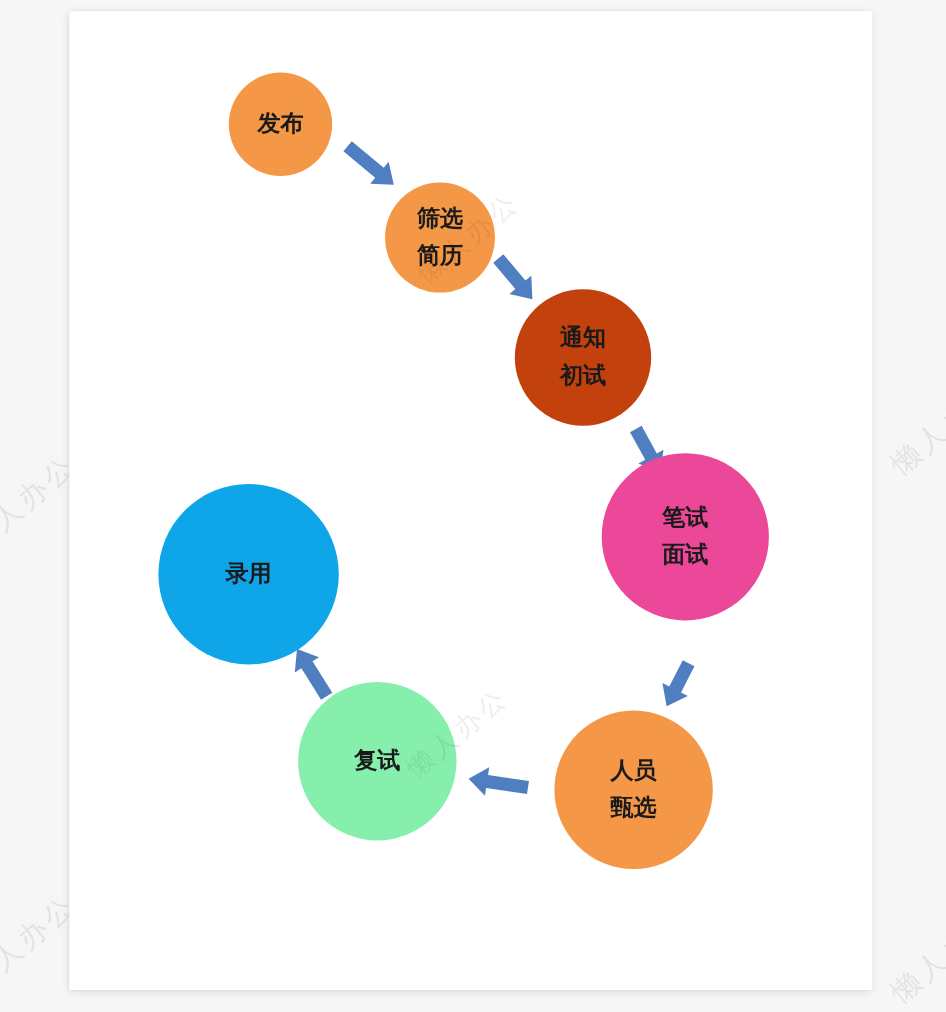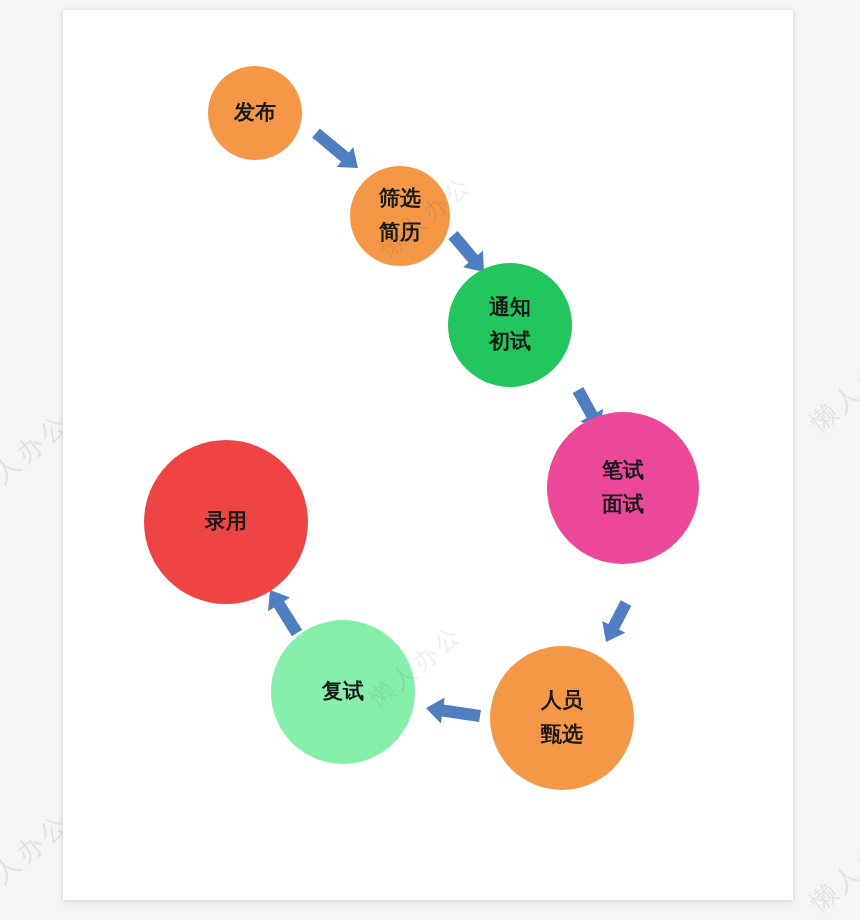--- a/index.html
+++ b/index.html
@@ -44,24 +44,24 @@
       <polygon points="448.4,238.9 468.5,262.8 463.1,267.3 484.0,272.0 483.0,250.6 477.7,255.1 457.6,231.1" fill="#4f7fc0"></polygon>
       <polygon points="572.7,392.9 586.6,418.0 580.4,421.4 600.0,430.0 603.2,408.8 597.1,412.2 583.3,387.1" fill="#4f7fc0"></polygon>
       <polygon points="620.7,600.3 608.4,624.1 602.2,620.9 606.0,642.0 625.3,632.8 619.1,629.6 631.3,605.7" fill="#4f7fc0"></polygon>
       <polygon points="480.9,710.1 443.7,704.6 444.7,697.6 426.0,708.0 440.9,723.4 441.9,716.4 479.1,721.9" fill="#4f7fc0"></polygon>
       <polygon points="302.1,629.8 284.1,601.2 290.0,597.5 270.0,590.0 268.0,611.3 274.0,607.6 291.9,636.2" fill="#4f7fc0"></polygon>
     </svg>
   <div id="nodes">
       <div class="node" style="left: 208px; top: 66px; width: 94px; height: 94px; background: rgb(244, 152, 72);">发布</div>
       <div class="node" style="left: 350px; top: 166px; width: 100px; height: 100px; background: rgb(244, 152, 72);">筛选
 简历</div>
-      <div class="node" style="left: 448px; top: 263px; width: 124px; height: 124px; background: #22c55e;">通知
+      <div class="node" style="left: 468px; top: 263px; width: 124px; height: 124px; background: #c2410c;">通知
 初试</div>
       <div class="node" style="left: 547px; top: 412px; width: 152px; height: 152px; background: #ec4899;">笔试
 面试</div>
-      <div class="node" style="left: 490px; top: 646px; width: 144px; height: 144px; background: rgb(244, 152, 72);">人员
+      <div class="node" style="left: 504px; top: 646px; width: 144px; height: 144px; background: rgb(244, 152, 72);">人员
 甄选</div>
       <div class="node" style="left: 271px; top: 620px; width: 144px; height: 144px; background: #86efac;">复试</div>
-      <div class="node" style="left: 144px; top: 440px; width: 164px; height: 164px; background: #ef4444;">录用</div>
+      <div class="node" style="left: 144px; top: 440px; width: 164px; height: 164px; background: #0ea5e9;">录用</div>
     </div>
   <div class="watermark card-wm" style="left:370px; top:200px; font-size:24px;">懒人办公</div>
   <div class="watermark card-wm" style="left:360px; top:650px; font-size:24px;">懒人办公</div>
 </div>
 
 </body></html>

